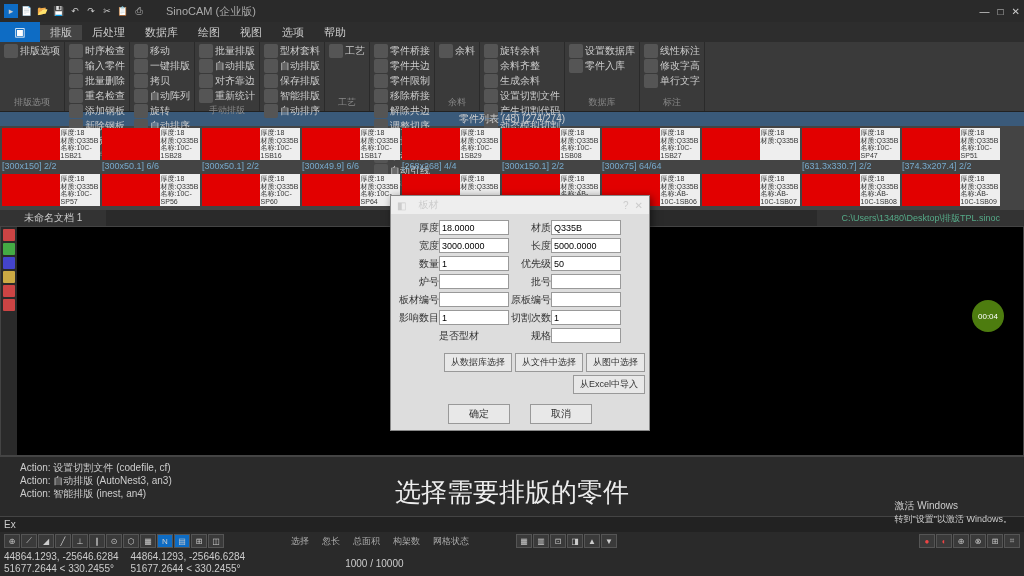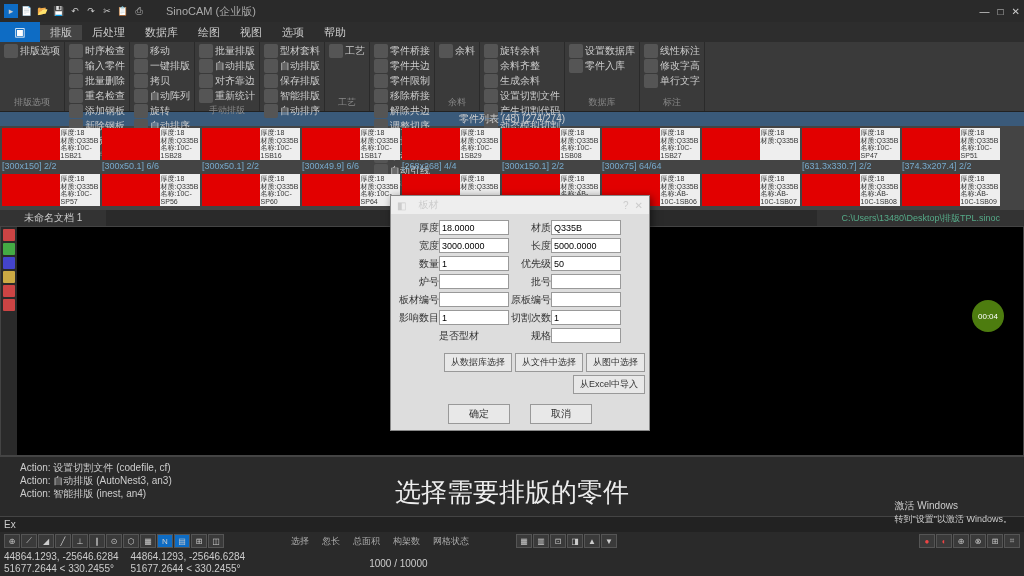--- a/index.html
+++ b/index.html
@@ -617,19 +617,19 @@
 
 <div class="coordbar">
   <div class="cblock">
     <span>44864.1293, -25646.6284</span>
       <span>51677.2644 &lt; 330.2455°</span>
   </div>
   <div class="cblock">
     <span>44864.1293, -25646.6284</span>
       <span>51677.2644 &lt; 330.2455°</span>
   </div>
-  <span style="margin-left:112px">1000 / 10000</span>
+  <span style="margin-left:88px">1000 / 10000</span>
 </div>
 
 <div class="watermark">
   <div>激活 Windows</div>
     <div style="font-size:9px">转到"设置"以激活 Windows。</div>
 </div>
 
 </body></html>

